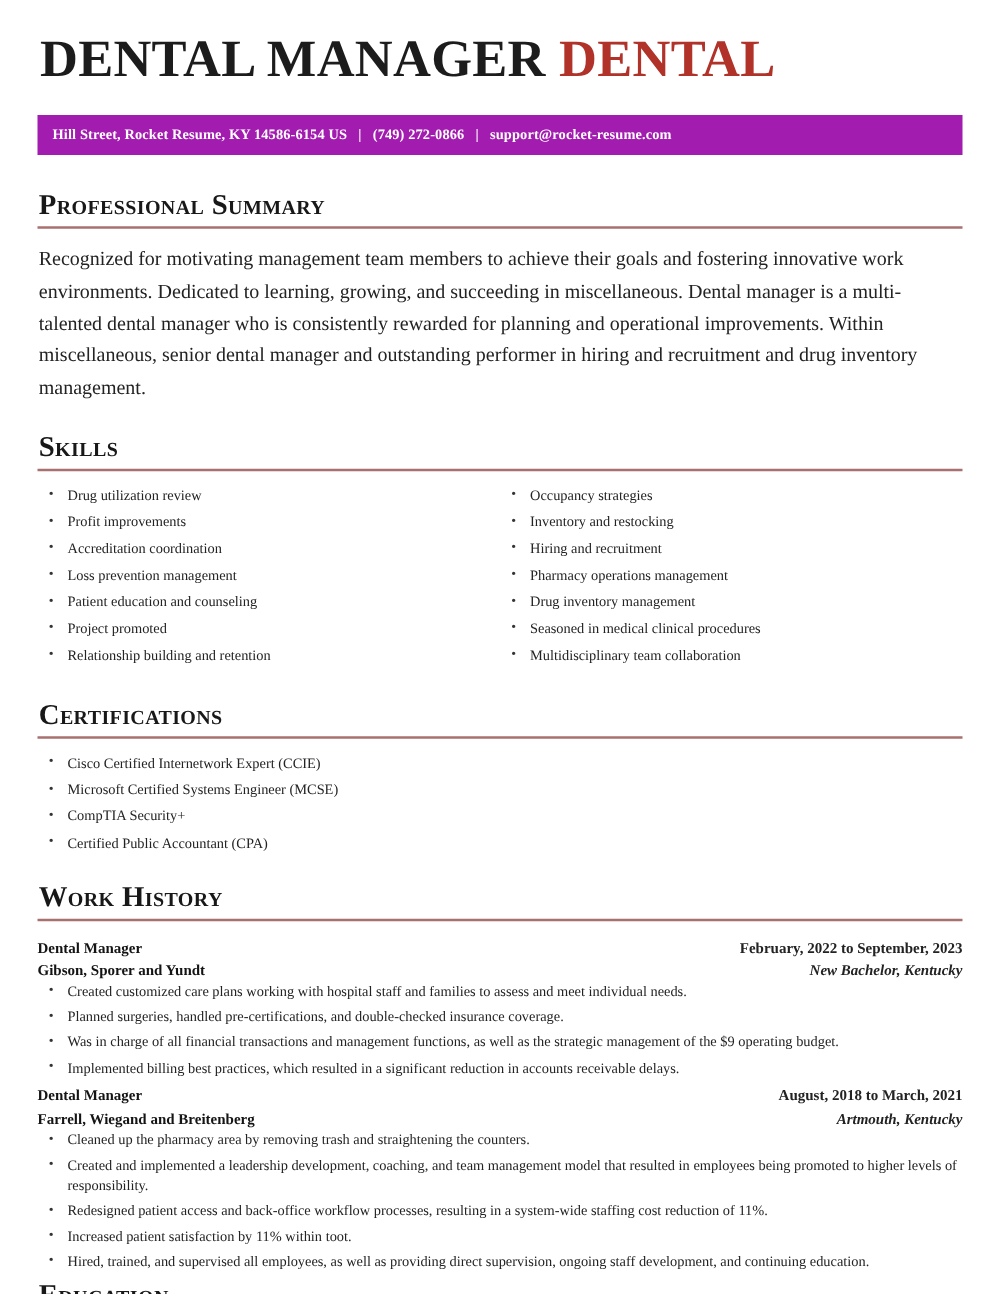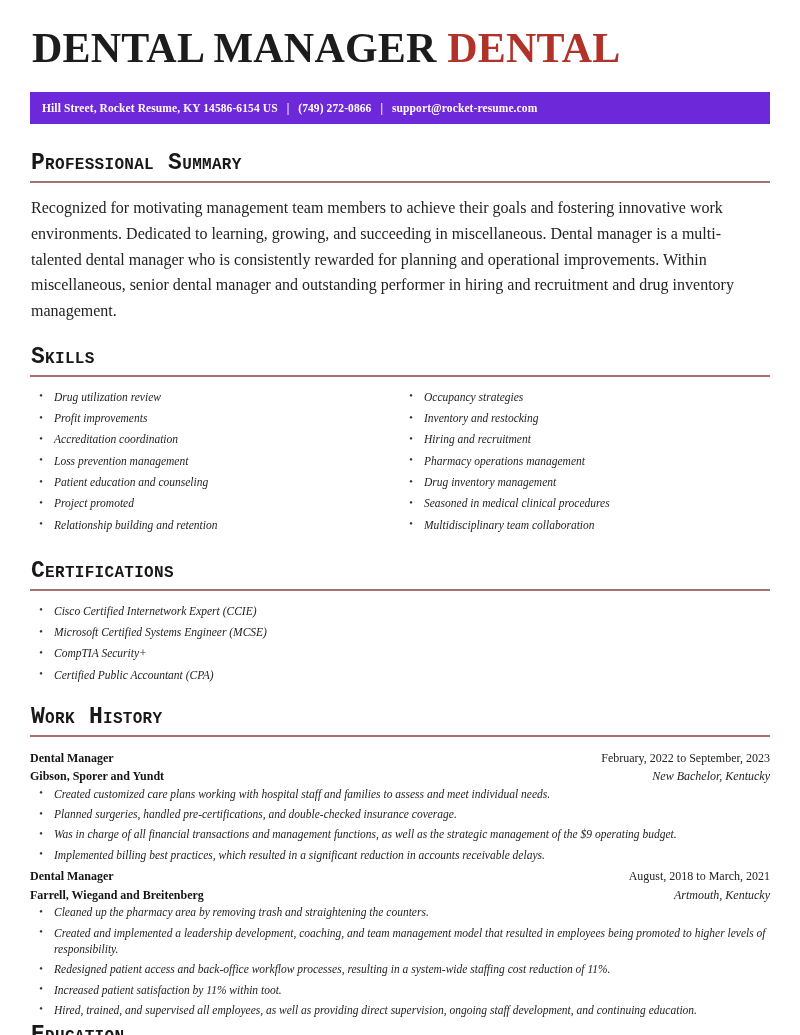--- a/index.html
+++ b/index.html
@@ -29,21 +29,21 @@
     font-weight: 700;
     letter-spacing: 0.2px;
     line-height: 1.05;
     margin: 0 0 22px 2px;
     white-space: nowrap;
   }
   .resume-title .t-dark { color: #1c1c1c; }
   .resume-title .t-accent { color: #b03229; }
 
   .contact-bar {
-    background: #6d28d9;
+    background: #a21caf;
     color: #ffffff;
     height: 32px;
     display: flex;
     align-items: center;
     padding: 0 12px;
     box-sizing: border-box;
     margin-bottom: 26px;
   }
   .contact-bar .c-item {
     font-size: 11.5px;
@@ -54,21 +54,21 @@
   .contact-bar .c-sep {
     font-size: 11.5px;
     font-weight: 700;
     padding: 0 9px;
     color: #ffffff;
   }
 
   
   .section { margin-bottom: 4px; }
   .section-heading {
-    font-family: Liberation Mono, monospace;
+    font-family: Liberation Serif, serif;
     font-variant: small-caps;
     font-weight: 700;
     font-size: 23px;
     letter-spacing: 0.3px;
     color: #181818;
     margin: 0 0 3px 1px;
     line-height: 1.2;
   }
   .section-rule {
     border: 0;
@@ -90,21 +90,20 @@
     margin: 0;
     padding: 0;
   }
   ul.bullets > li {
     position: relative;
     padding-left: 24px;
     font-size: 11.5px;
     line-height: 1.42;
     color: #232323;
     margin-bottom: 5px;
-    font-style: italic;
   }
   ul.bullets > li::before {
     content: "\2022";
     position: absolute;
     left: 9px;
     top: -0.5px;
     font-size: 11px;
     color: #333333;
   }
   ul.bullets.tight > li { margin-bottom: 4px; }
@@ -123,21 +122,21 @@
     align-items: baseline;
     line-height: 1.55;
   }
   .entry-left {
     font-size: 12px;
     font-weight: 700;
     color: #141414;
   }
   .entry-right {
     font-size: 12px;
-    font-weight: 400;
+    font-weight: 700;
     color: #232323;
     text-align: right;
     white-space: nowrap;
   }
   .entry-right.italic {
     font-style: italic;
   }
   .entry-bullets { margin-top: 7px; margin-bottom: 14px; }
 
   .edu-entry { margin-bottom: 16px; }

